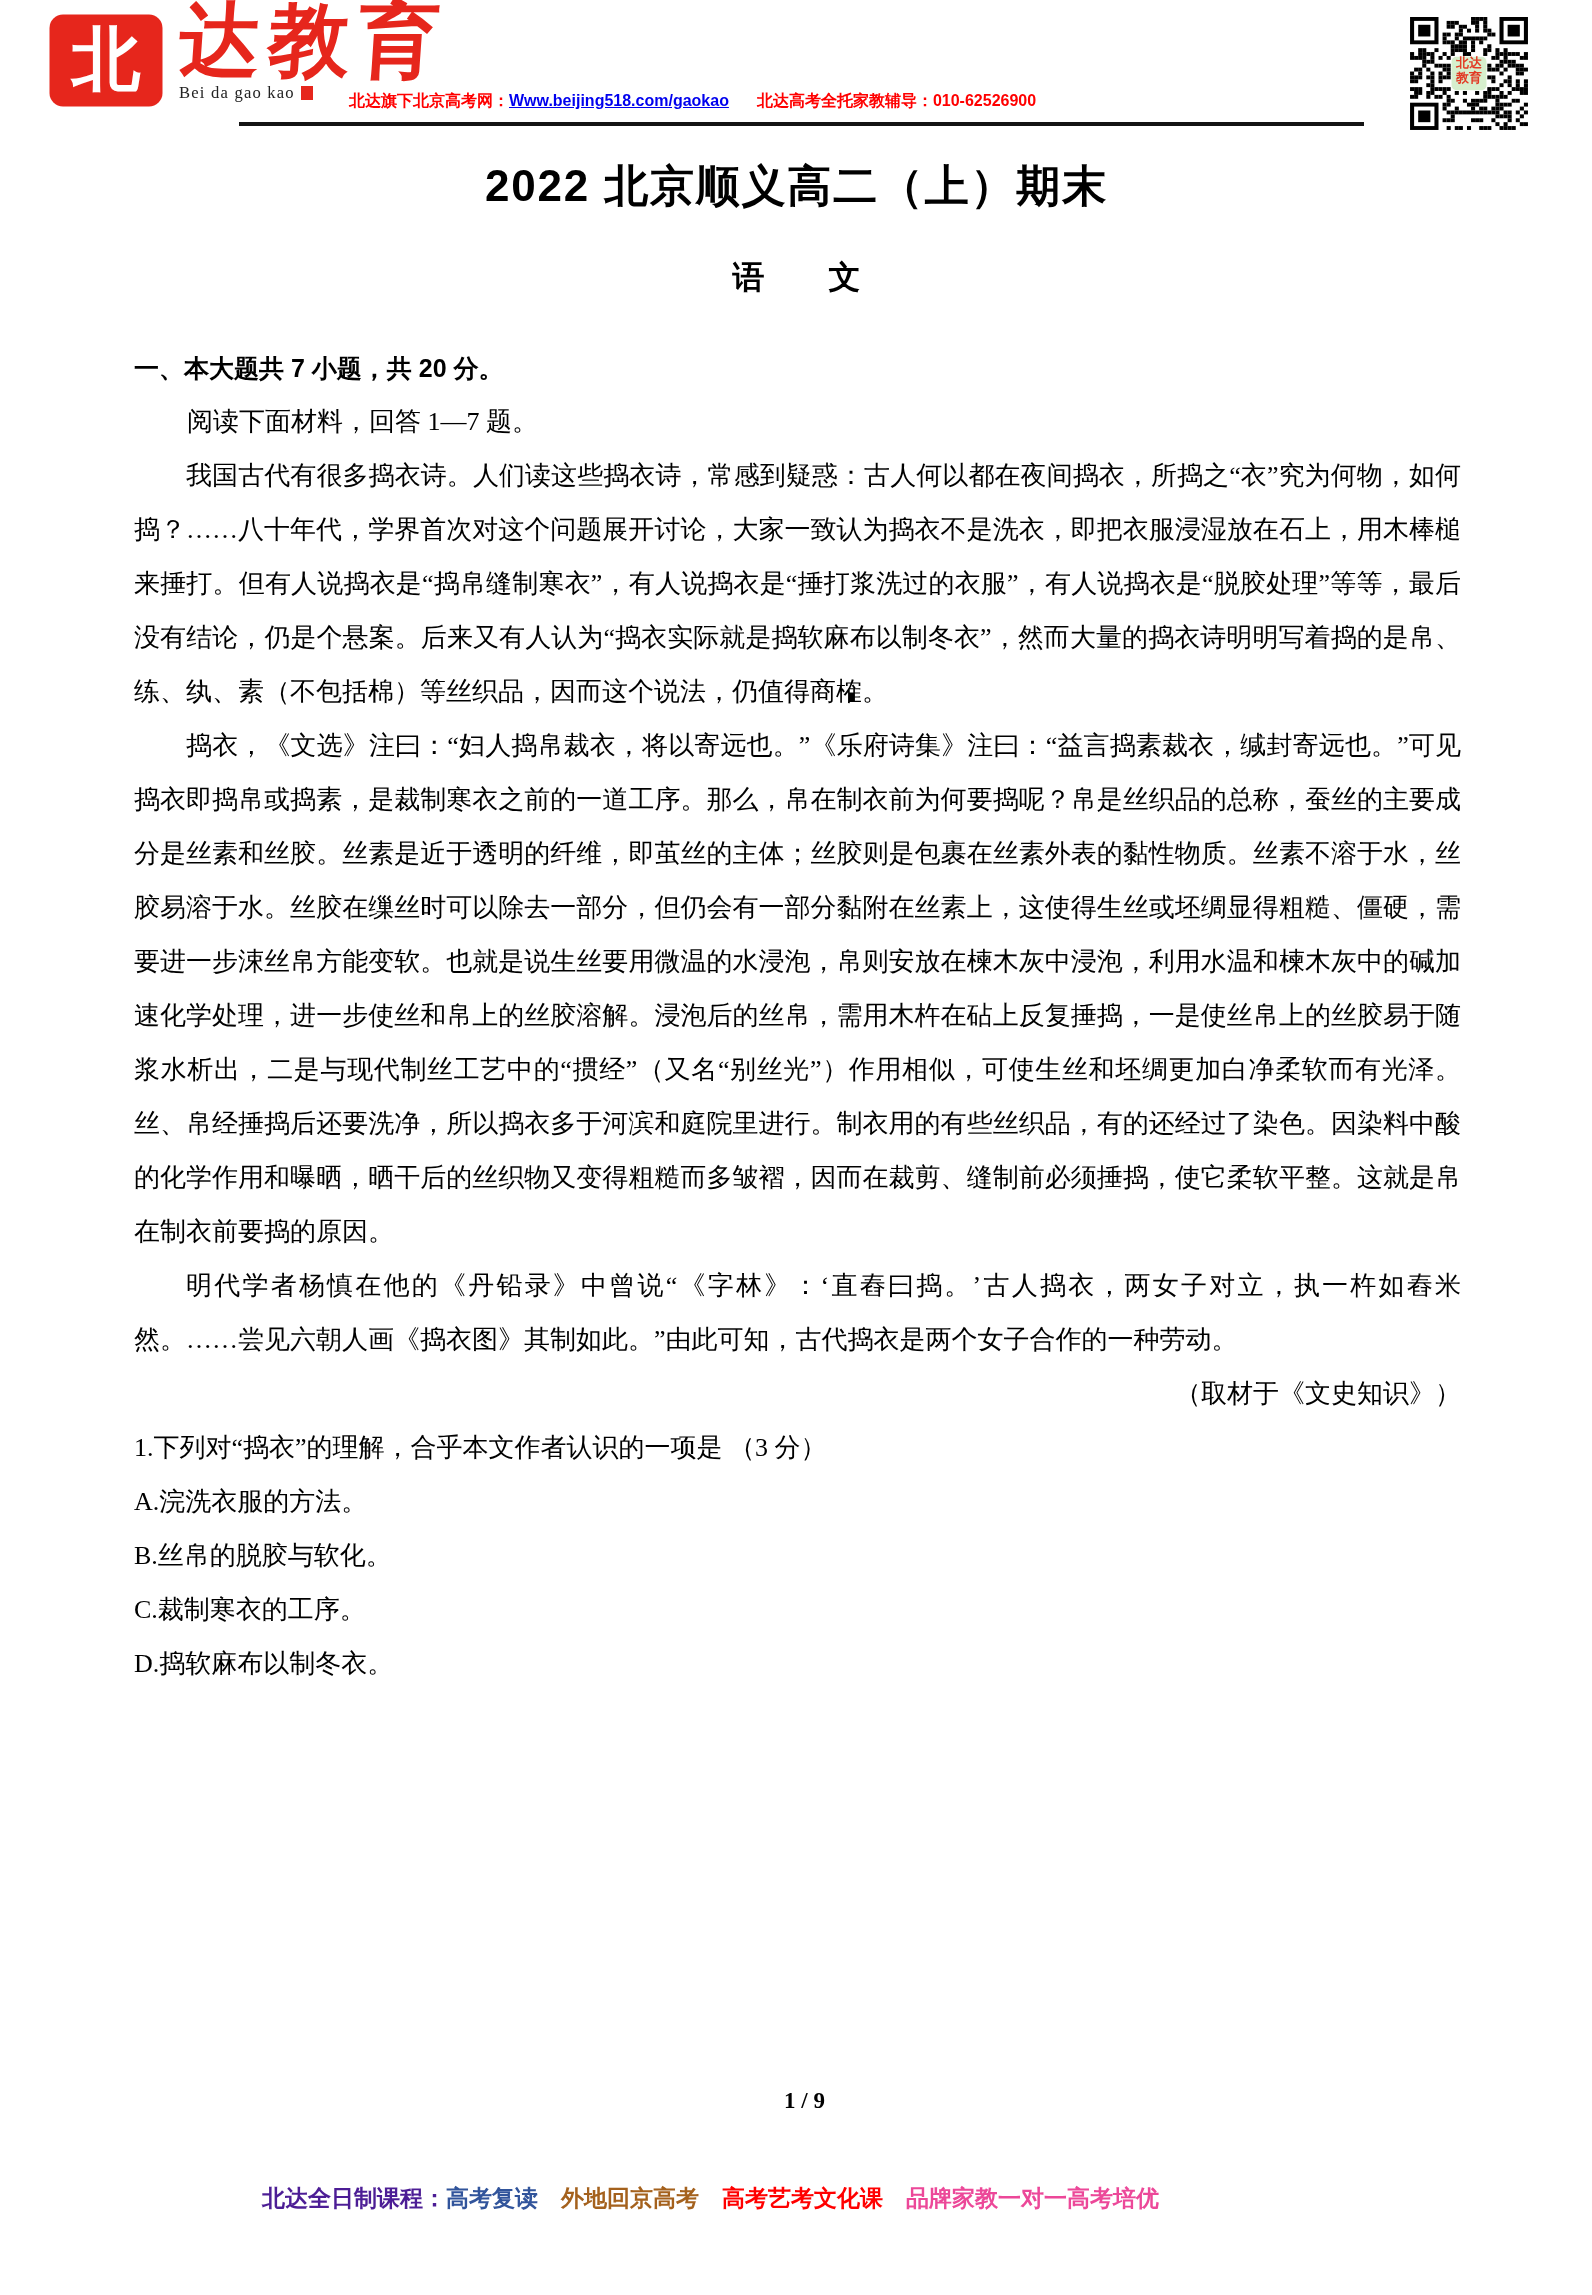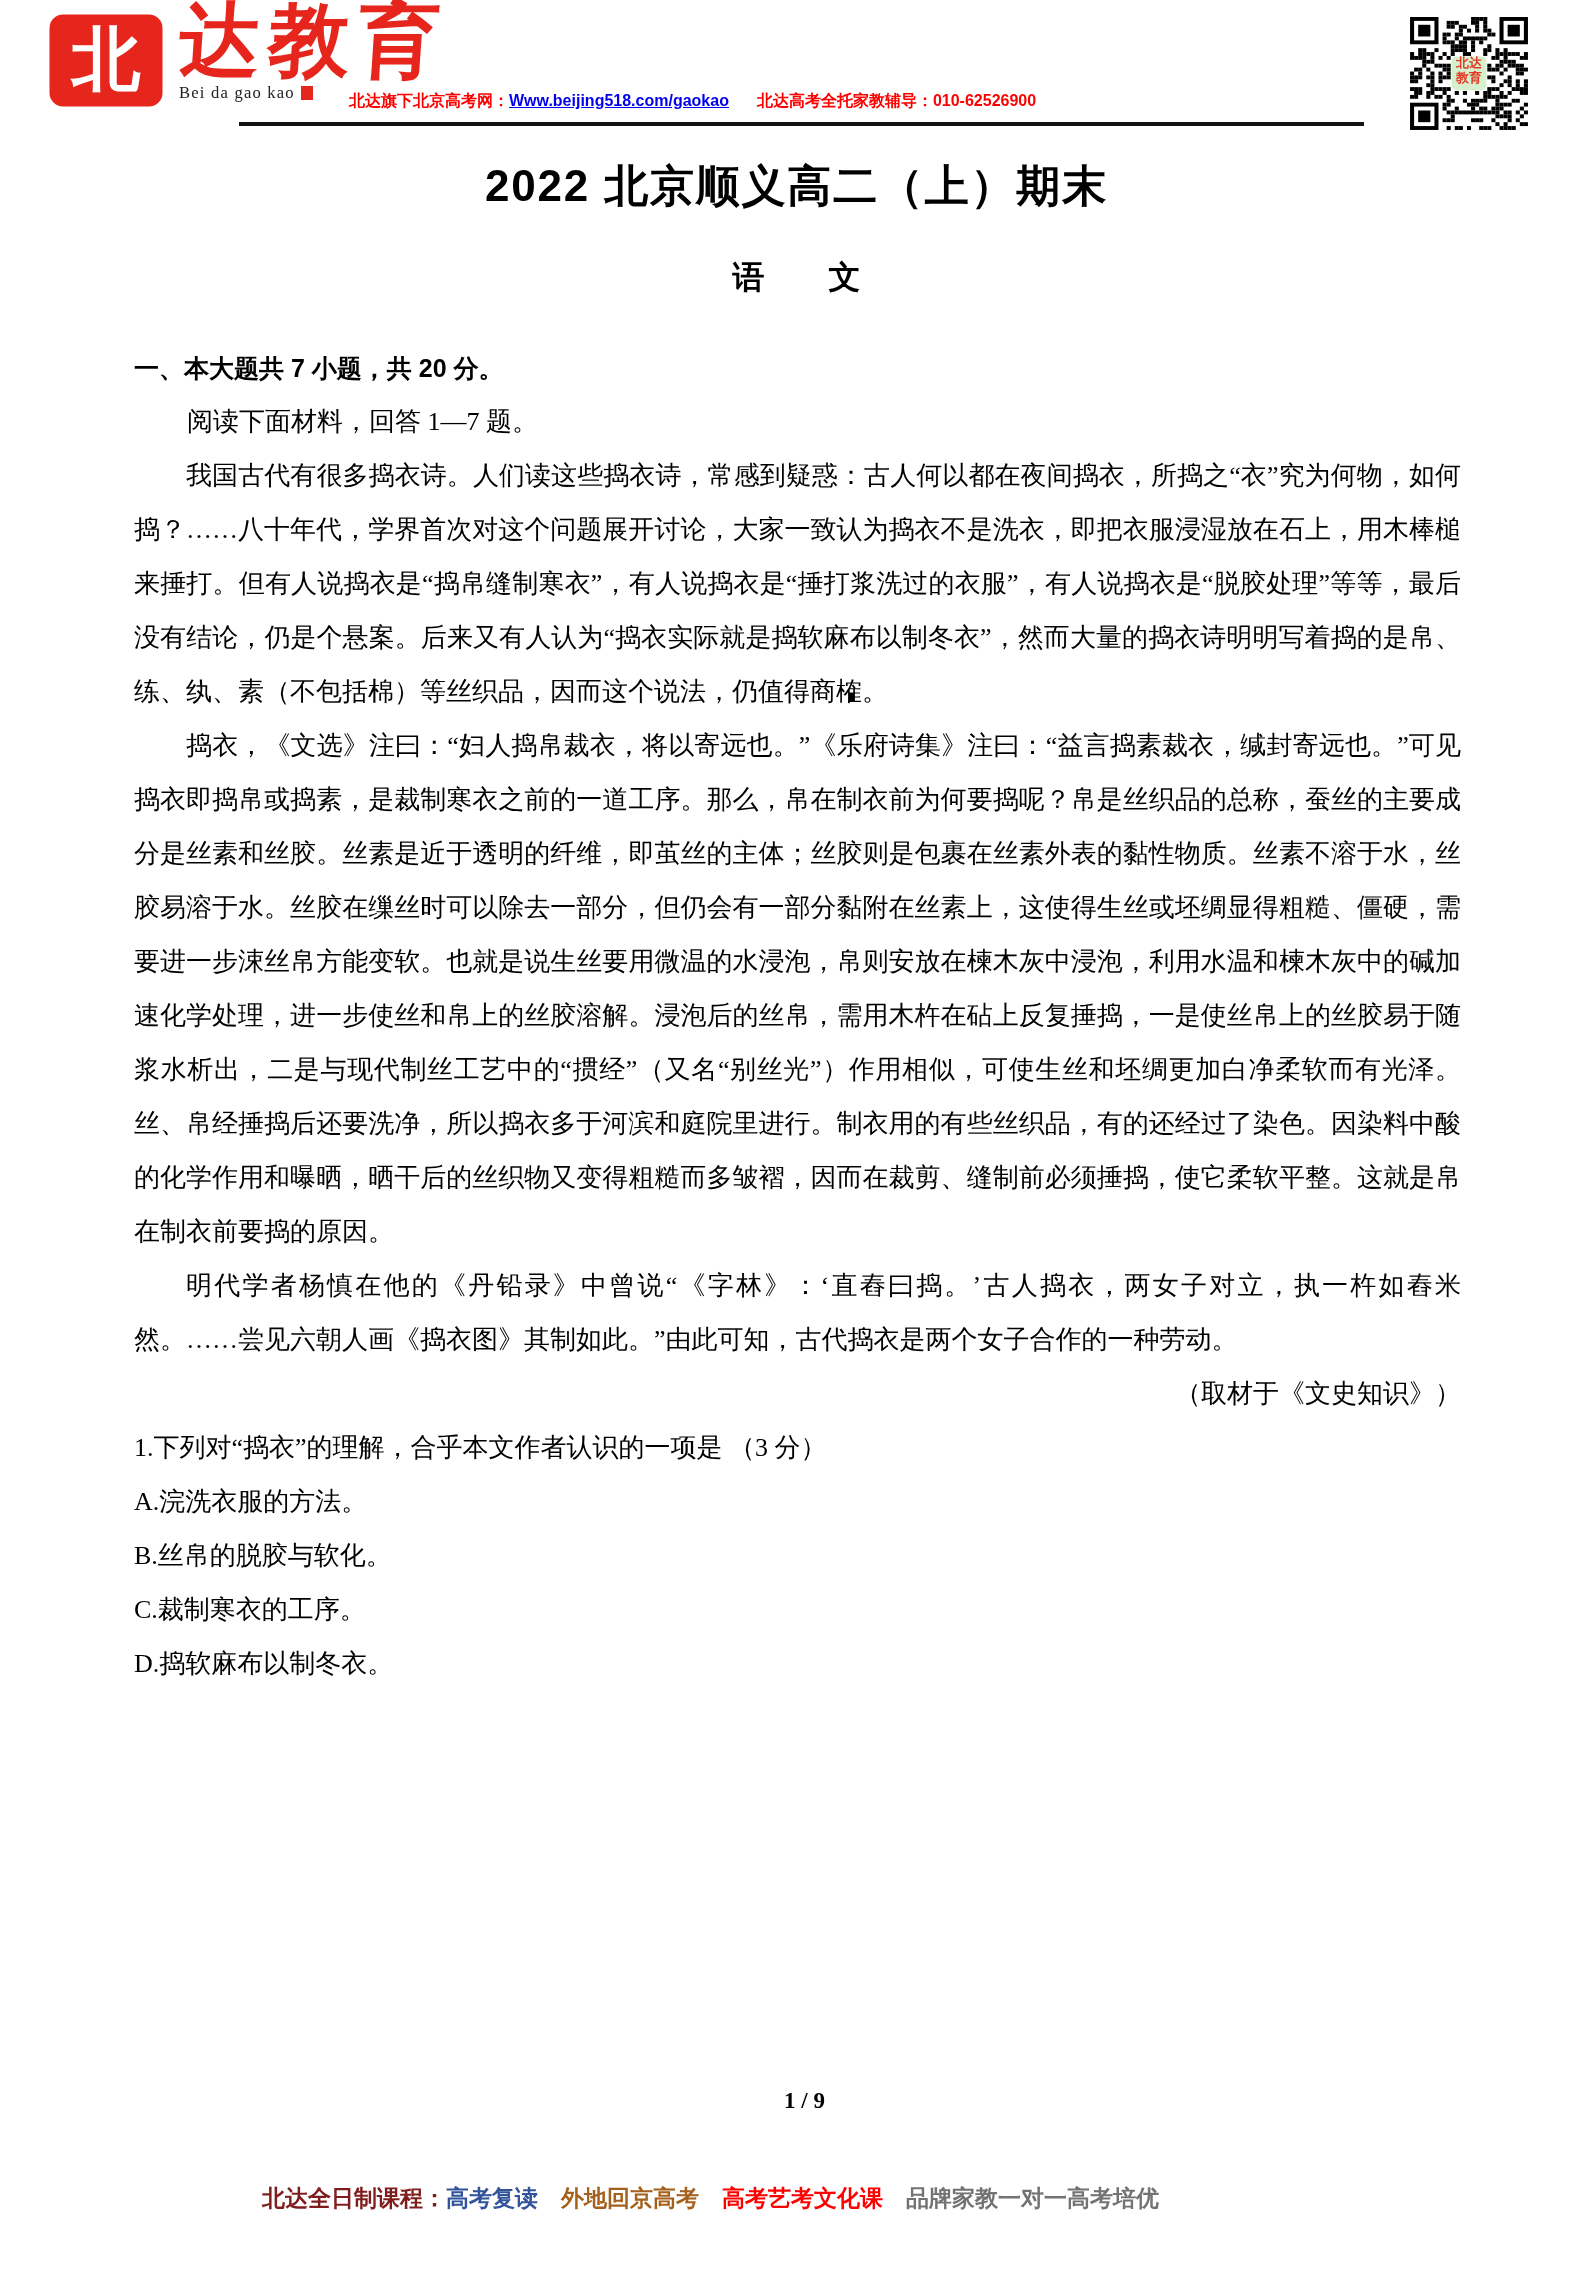--- a/index.html
+++ b/index.html
@@ -415,16 +415,16 @@
     <div class="question-line">1.下列对“捣衣”的理解，合乎本文作者认识的一项是 （3 分）</div>
     <div id="options">
         <div class="option-line">A.浣洗衣服的方法。</div>
         <div class="option-line">B.丝帛的脱胶与软化。</div>
         <div class="option-line">C.裁制寒衣的工序。</div>
         <div class="option-line">D.捣软麻布以制冬衣。</div>
       </div>
   </div>
 
   <div class="page-num">1 / 9</div>
-  <div class="footer-strip" id="footer-strip"><span style="color: #7f1d1d;">北达全日制课程：</span><span style="color: rgb(49, 84, 155);">高考复读</span><span style="color: rgb(164, 97, 29);">　外地回京高考</span><span style="color: rgb(255, 0, 0);">　高考艺考文化课</span><span style="color: #737373;">　品牌家教一对一高考培优</span></div>
+  <div class="footer-strip" id="footer-strip"><span style="color: #4c1d95;">北达全日制课程：</span><span style="color: rgb(49, 84, 155);">高考复读</span><span style="color: rgb(164, 97, 29);">　外地回京高考</span><span style="color: rgb(255, 0, 0);">　高考艺考文化课</span><span style="color: #ec4899;">　品牌家教一对一高考培优</span></div>
 
 </div>
 
 
 </body></html>

